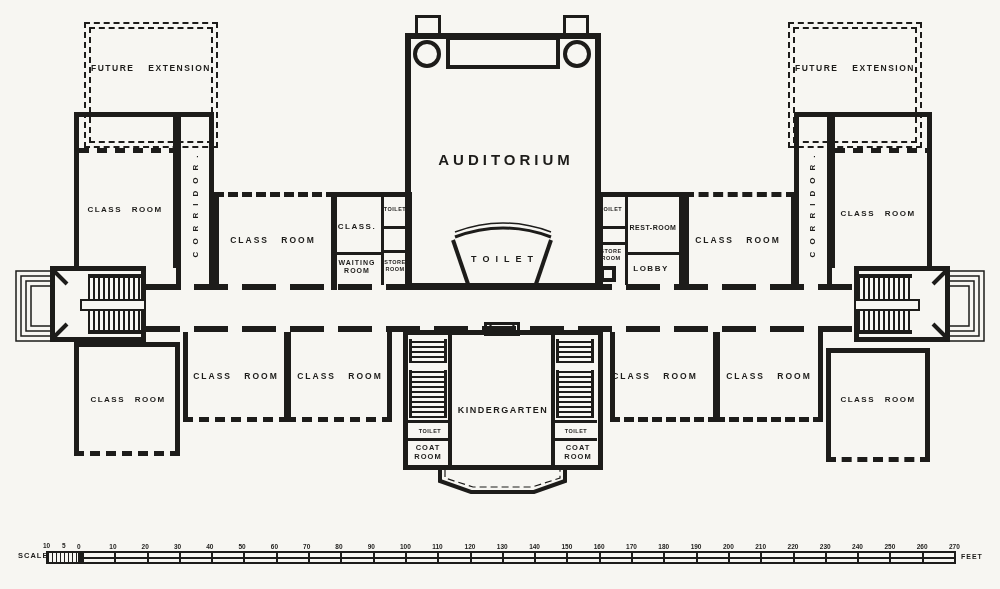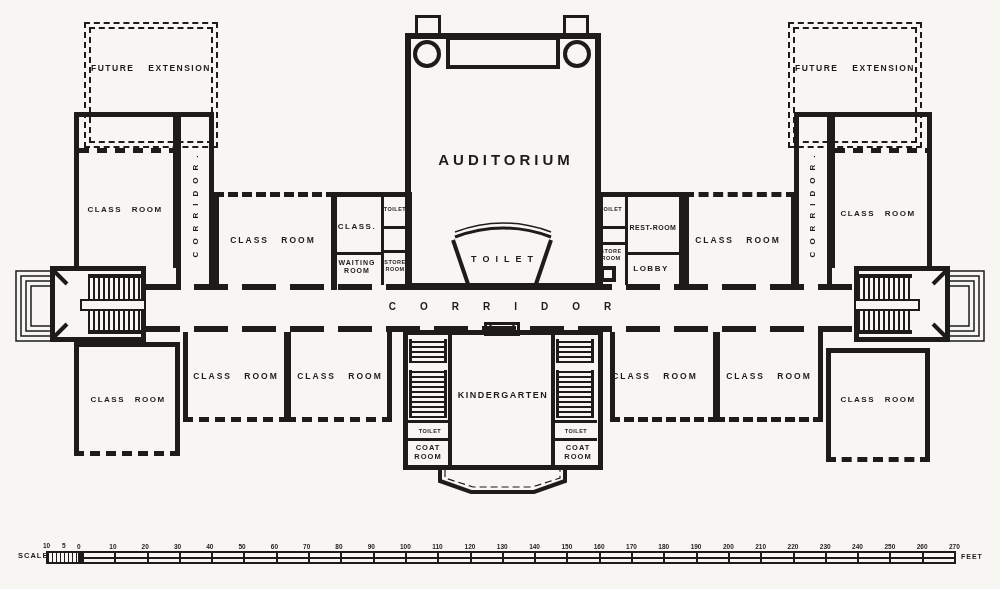--- a/index.html
+++ b/index.html
@@ -159,27 +159,26 @@
 
   <div class="lbl sm" style="left:611px;top:209px;">TOILET</div>
   <div class="lbl" style="left:653px;top:228px;font-size:7px;letter-spacing:.5px;">REST-ROOM</div>
   <div class="lbl wrap sm" style="left:611px;top:255px;width:30px;">STORE ROOM</div>
   <div class="lbl" style="left:651px;top:269px;font-size:8px;letter-spacing:1.5px;">LOBBY</div>
 
   <div class="lbl" style="left:738px;top:240px;">CLASS ROOM</div>
   <div class="lbl vlab" style="left:813px;top:203px;">CORRIDOR.</div>
   <div class="lbl" style="left:878px;top:214px;font-size:8px;letter-spacing:1.5px;word-spacing:6px;">CLASS ROOM</div>
 
-  <div class="lbl" style="left:512px;top:307px;font-size:10px;letter-spacing:24px;word-spacing:0;">CORRIDOR</div>
 
   <div class="lbl" style="left:128px;top:400px;font-size:8px;letter-spacing:1.5px;word-spacing:6px;">CLASS ROOM</div>
   <div class="lbl" style="left:236px;top:376px;">CLASS ROOM</div>
   <div class="lbl" style="left:340px;top:376px;">CLASS ROOM</div>
 
-  <div class="lbl" style="left:503px;top:395px;font-size:9px;letter-spacing:1.5px;">KINDERGARTEN</div>
+  <div class="lbl" style="left:503px;top:410px;font-size:9px;letter-spacing:1.5px;">KINDERGARTEN</div>
   <div class="lbl sm" style="left:430px;top:431px;">TOILET</div>
   <div class="lbl wrap" style="left:428px;top:452px;width:48px;font-size:7.5px;letter-spacing:1px;word-spacing:0;">COAT ROOM</div>
   <div class="lbl sm" style="left:576px;top:431px;">TOILET</div>
   <div class="lbl wrap" style="left:578px;top:452px;width:48px;font-size:7.5px;letter-spacing:1px;word-spacing:0;">COAT ROOM</div>
 
   <div class="lbl" style="left:655px;top:376px;">CLASS ROOM</div>
   <div class="lbl" style="left:769px;top:376px;">CLASS ROOM</div>
   <div class="lbl" style="left:878px;top:400px;font-size:8px;letter-spacing:1.5px;word-spacing:6px;">CLASS ROOM</div>
 
   <div class="scaletxt" style="left:18px;top:551px;">SCALE</div>

